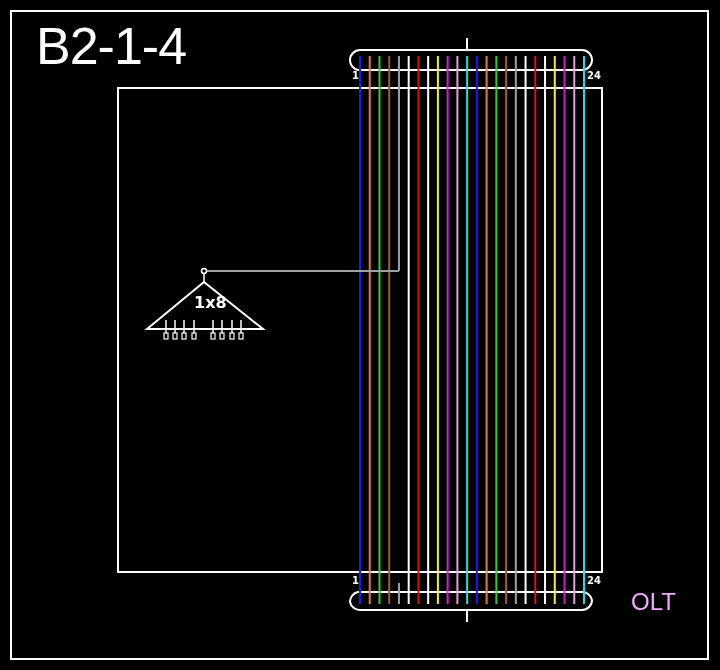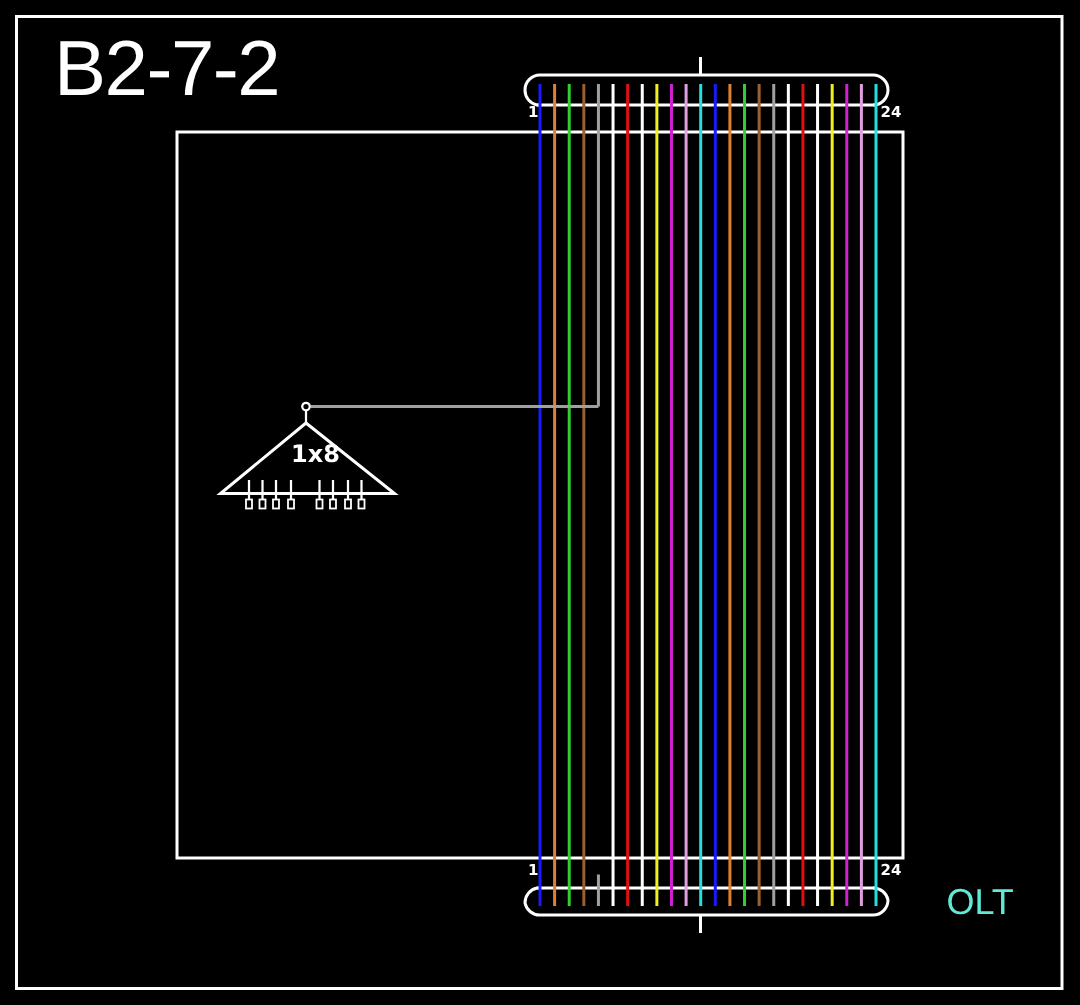--- a/index.html
+++ b/index.html
@@ -1,19 +1,19 @@
 <!DOCTYPE html>
 <html><head>
 <meta charset="utf-8">
 <style>
   html, body { margin:0; padding:0; background:#000; }
   body { width:720px; height:670px; position:relative; overflow:hidden; font-family:"Liberation Sans", sans-serif; }
   #stage { position:absolute; left:0; top:0; width:720px; height:670px; }
   .title { position:absolute; left:36px; top:20px; font-size:52px; color:#fff; letter-spacing:-1px; line-height:1; }
-  .olt { position:absolute; left:631px; top:590px; font-size:24px; color:#5eead4; line-height:1; }
+  .olt { position:absolute; left:631px; top:590px; font-size:24px; color:#f0abfc; line-height:1; }
   .num { position:absolute; font-size:10px; font-weight:bold; color:#fff; line-height:1; font-family:"DejaVu Sans", sans-serif; }
   .split-label { position:absolute; left:194px; top:295px; font-size:16px; font-weight:bold; color:#fff; font-family:"DejaVu Sans", sans-serif; line-height:1; }
 </style>
 </head>
 <body>
 
 <div id="stage">
   <svg id="svg" width="720" height="670" viewBox="0 0 720 670">
 
     <rect x="11" y="11" width="697" height="648" fill="none" stroke="#fff" stroke-width="2"></rect>
@@ -75,20 +75,20 @@
           <line x1="222" x2="222" y1="320" y2="333" stroke="#fff" stroke-width="1.5"></line>
           <rect x="220" y="333" width="4" height="6" fill="none" stroke="#fff" stroke-width="1.2"></rect>
           <line x1="232" x2="232" y1="320" y2="333" stroke="#fff" stroke-width="1.5"></line>
           <rect x="230" y="333" width="4" height="6" fill="none" stroke="#fff" stroke-width="1.2"></rect>
           <line x1="241" x2="241" y1="320" y2="333" stroke="#fff" stroke-width="1.5"></line>
           <rect x="239" y="333" width="4" height="6" fill="none" stroke="#fff" stroke-width="1.2"></rect>
         </g>
     </g>
   </svg>
 
-  <div class="title">B2-7-2</div>
+  <div class="title">B2-1-4</div>
   <div class="olt">OLT</div>
   <div class="num" style="left:352px;top:71px;">1</div>
   <div class="num" style="left:587px;top:71px;">24</div>
   <div class="num" style="left:352px;top:576px;">1</div>
   <div class="num" style="left:587px;top:576px;">24</div>
   <div class="split-label">1x8</div>
 </div>
 
 </body></html>

